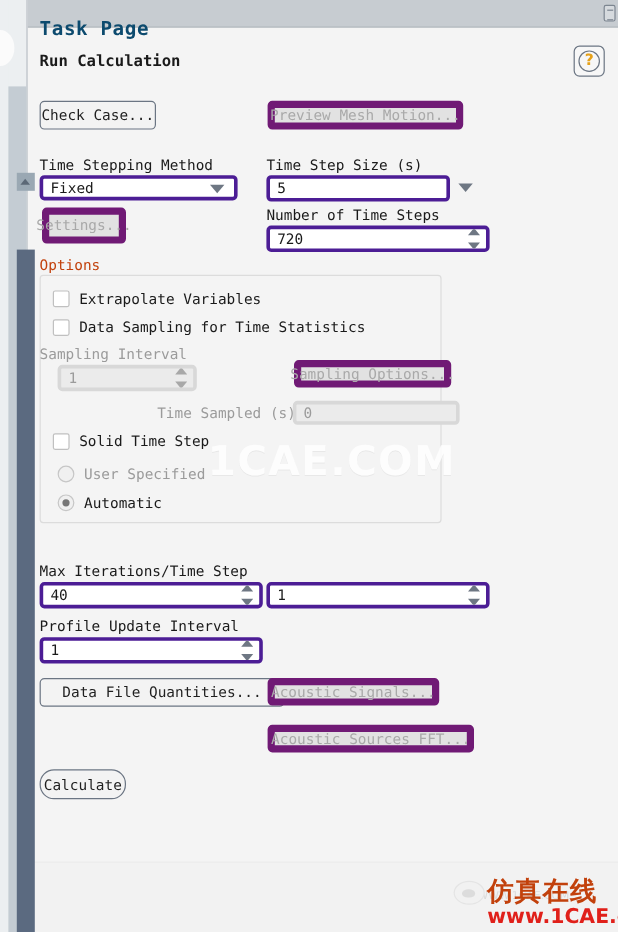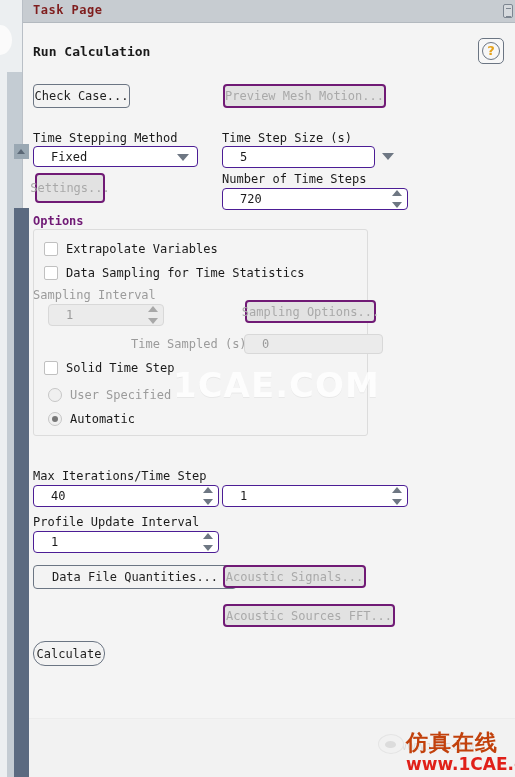--- a/index.html
+++ b/index.html
@@ -79,24 +79,24 @@
 
   .titlebar {
     position: absolute;
     left: 0; top: 0;
     width: 492px; height: 22px;
     background: #c7ccd1;
     border-bottom: 1px solid #b3b9bf;
   }
   .titlebar .title {
     position: absolute;
-    left: 10px; top: 3px;
-    font-size: 12px;
-    font-weight: bold;
-    color: #7f1d1d;
+    left: 10px; top: 14px;
+    font-size: 16px;
+    font-weight: bold;
+    color: #0c4a6e;
     letter-spacing: 0.5px;
   }
   .pin-icon {
     position: absolute;
     right: 2px; top: 4px;
     width: 10px; height: 14px;
     border: 1px solid #7d8691;
     border-radius: 2px;
     background: #d6dade;
     box-sizing: border-box;
@@ -154,45 +154,45 @@
     font-family: "DejaVu Sans Mono", "Liberation Mono", monospace;
     text-align: center;
     white-space: nowrap;
     padding: 0;
     line-height: 1;
     display: flex;
     align-items: center;
     justify-content: center;
   }
   .btn.disabled {
-    border: 2px solid #701a75;
+    border: 6px solid #701a75;
     background: #e2e2e2;
     color: #a9a9a9;
     border-radius: 4px;
   }
 
   .lbl {
     position: absolute;
     font-size: 12px;
     color: #1a1a1a;
     white-space: nowrap;
   }
   .lbl.dim { color: #9b9b9b; }
 
   .field {
     position: absolute;
     box-sizing: border-box;
-    border: 1px solid #4c1d95;
+    border: 3px solid #4c1d95;
     border-radius: 4px;
     background: #ffffff;
     font-size: 12px;
     color: #1a1a1a;
     display: flex;
     align-items: center;
-    padding-left: 17px;
+    padding-left: 6px;
     white-space: nowrap;
     overflow: hidden;
   }
   .field.disabled {
     background: #ebebeb;
     border-color: #d8d8d8;
     color: #9b9b9b;
   }
 
   .spin {
@@ -234,22 +234,22 @@
   .groupbox {
     position: absolute;
     box-sizing: border-box;
     border: 1px solid #dcdcdc;
     border-radius: 3px;
     background: #f4f4f4;
   }
   .group-title {
     position: absolute;
     font-size: 12px;
-    font-weight: bold;
-    color: #701a75;
+    font-weight: normal;
+    color: #c2410c;
   }
 
   .chk {
     position: absolute;
     width: 14px; height: 14px;
     box-sizing: border-box;
     border: 1px solid #c0c0c0;
     background: #ffffff;
     border-radius: 2px;
   }

